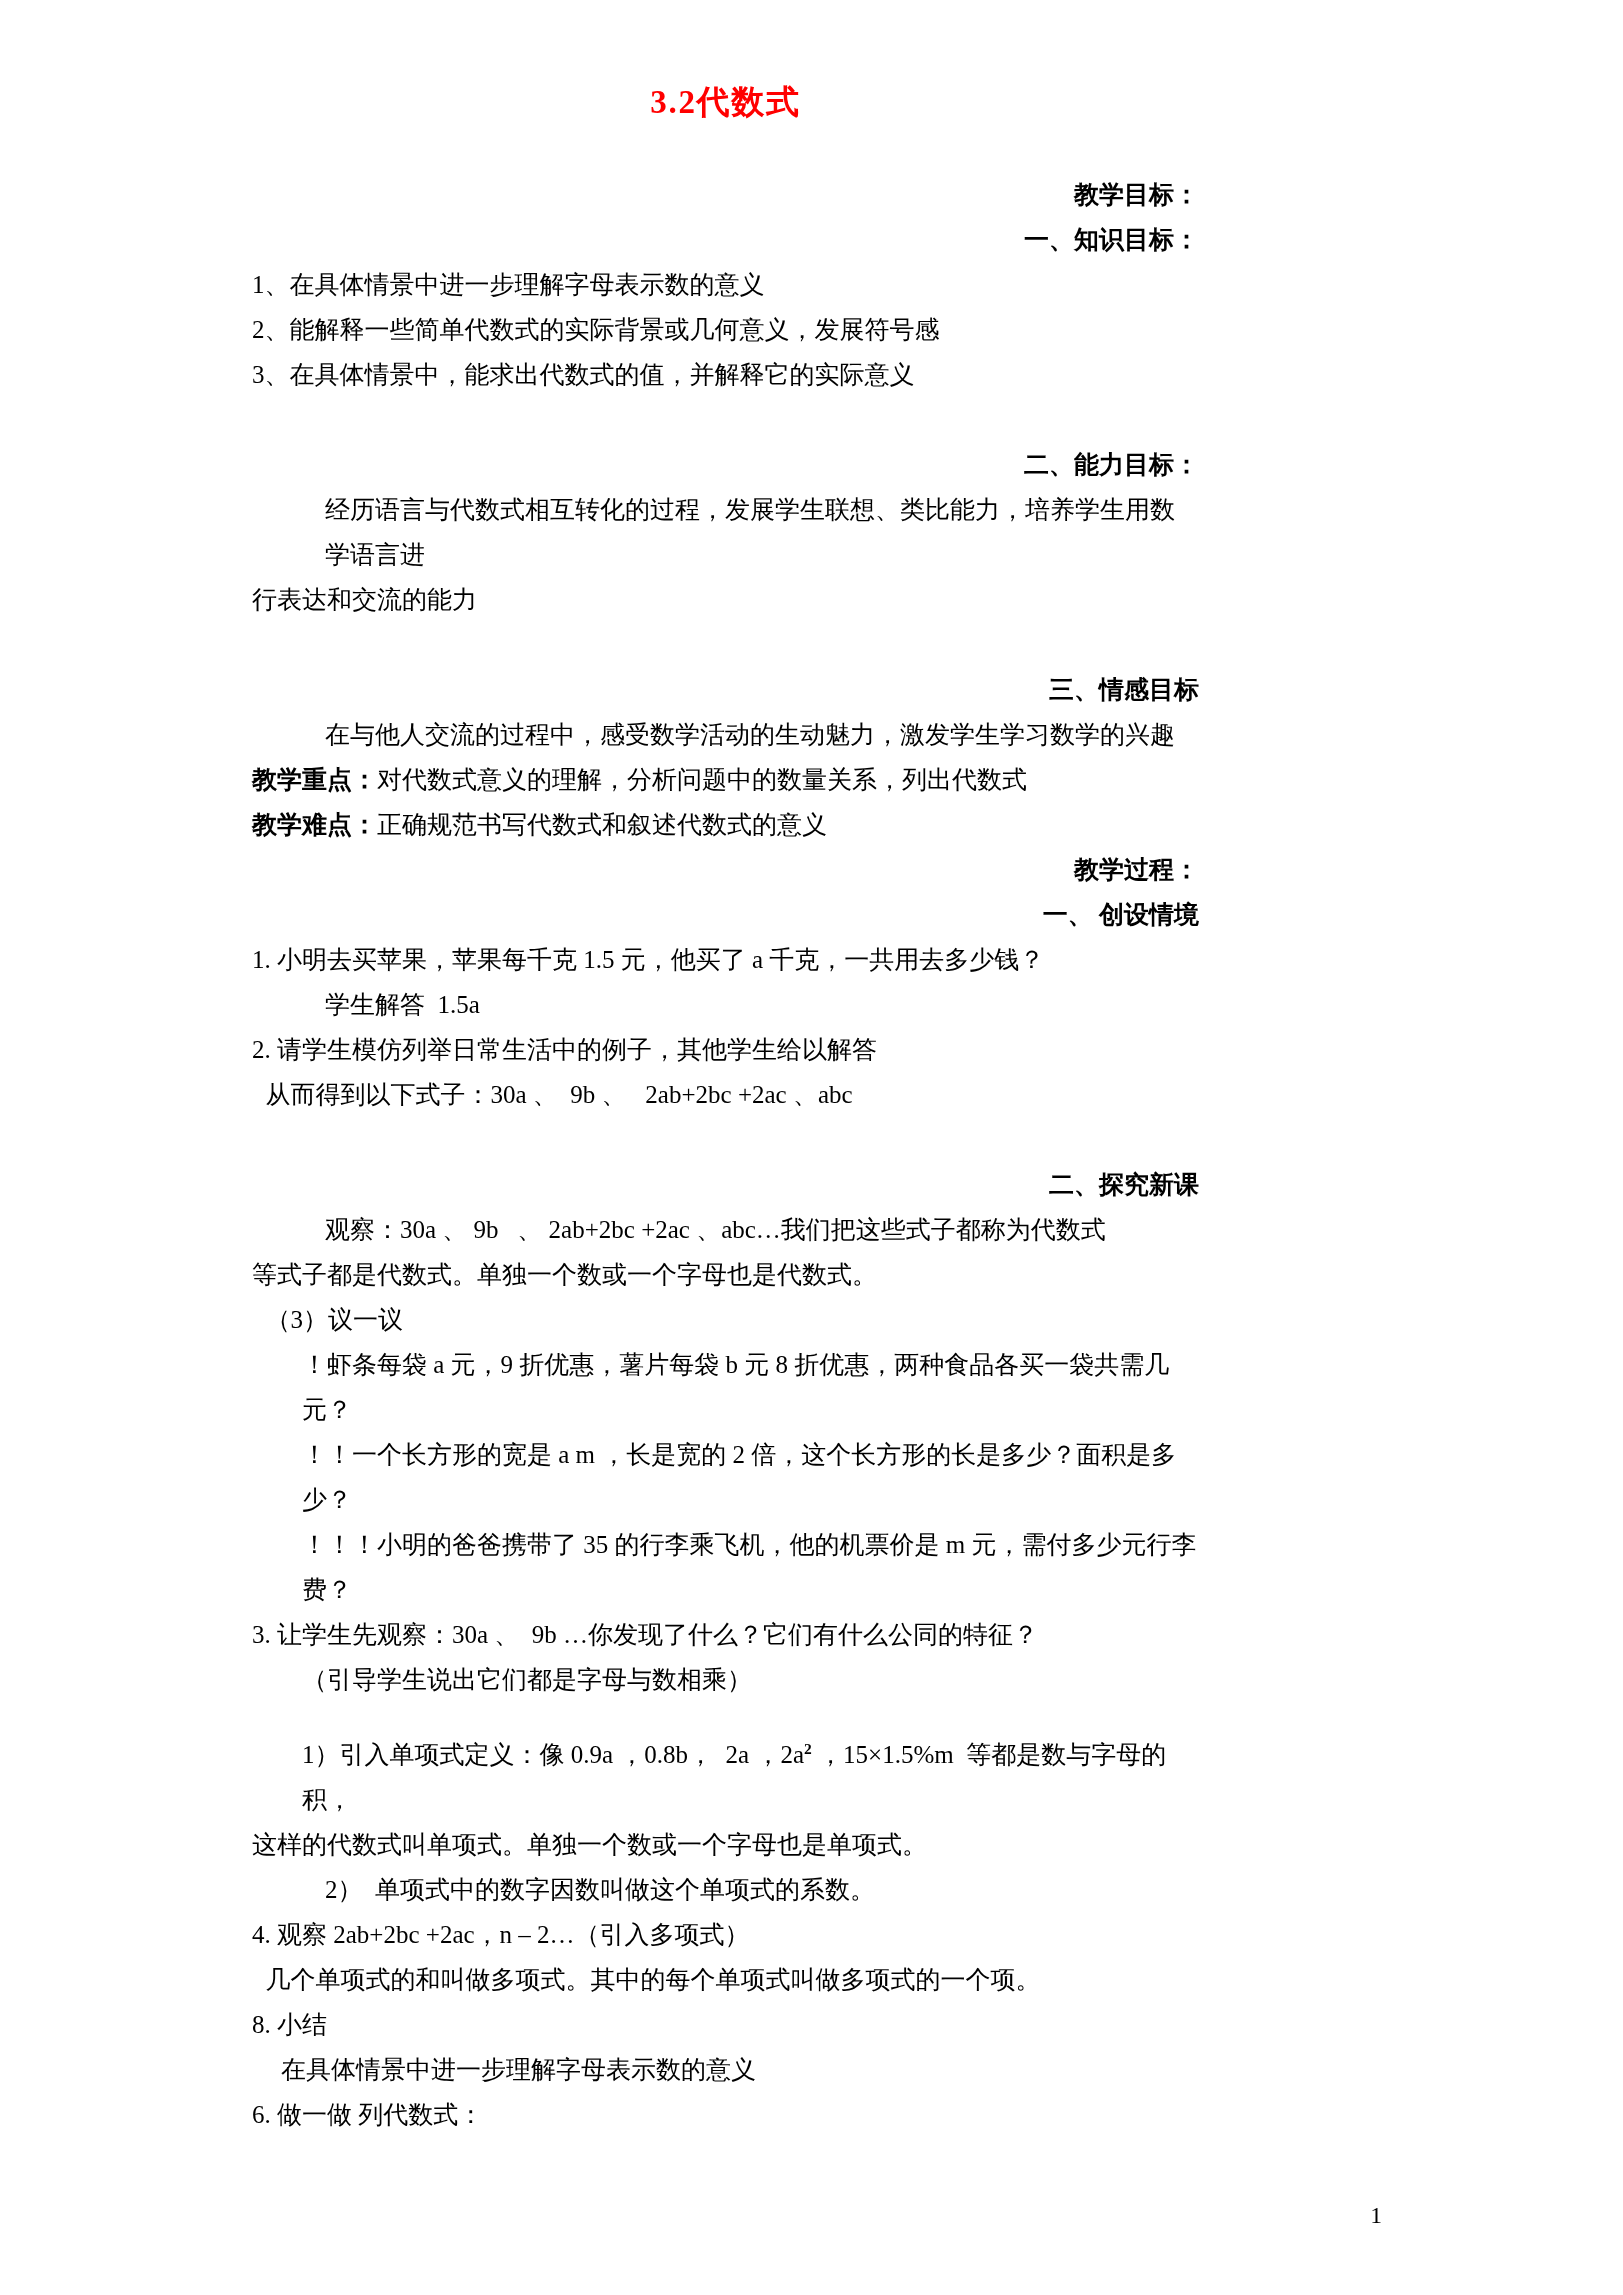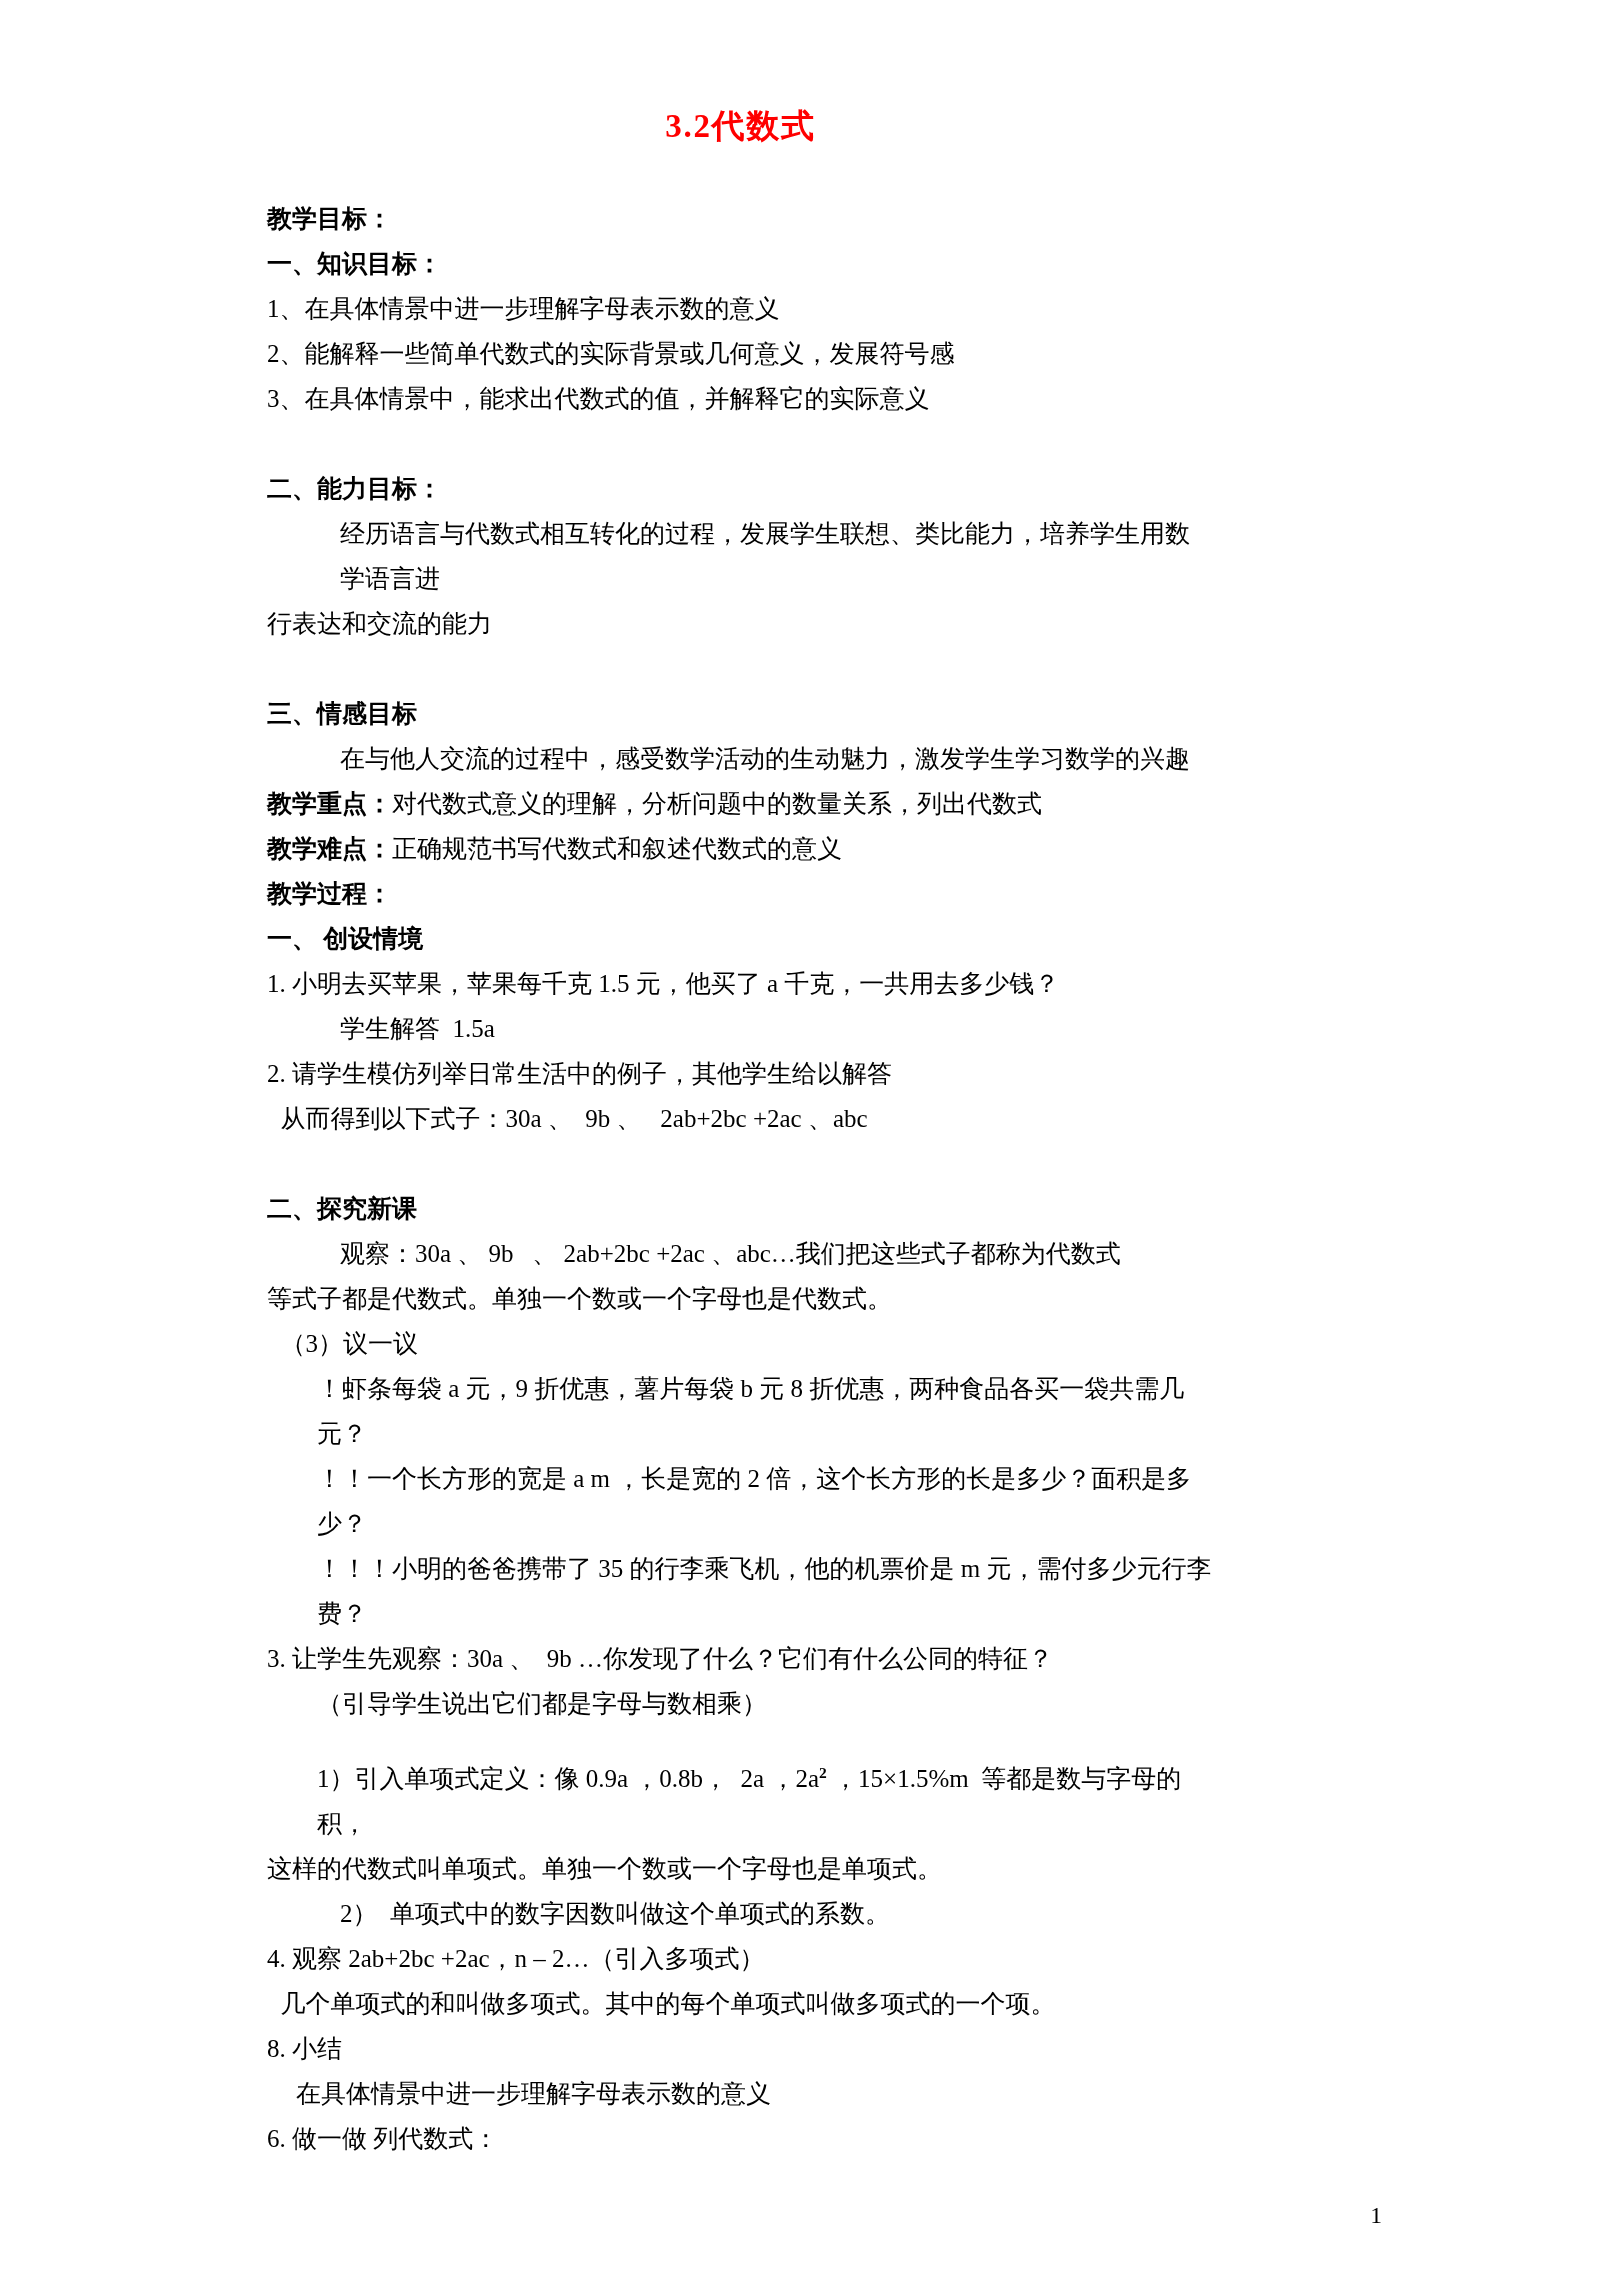--- a/index.html
+++ b/index.html
@@ -12,39 +12,38 @@
     height: 2295px;
     position: relative;
     font-family: "Liberation Serif", serif;
     color: #000000;
     overflow: hidden;
   }
   .page {
     box-sizing: border-box;
     width: 1435px;
     height: 2295px;
-    padding: 106px 236px 0 252px;
-    margin-left: 15px;
+    padding: 82px 236px 0 252px;
   }
   .title {
     text-align: center;
     font-size: 33px;
     line-height: 40px;
     font-weight: bold;
     margin: 0 0 50px 0;
     letter-spacing: 1.7px;
   }
   p.line {
     margin: 0;
     font-size: 25px;
     line-height: 45px;
     white-space: pre-wrap;
     font-family: "Liberation Serif", serif;
   }
-  .b { font-weight: bold; }
+  .b { font-weight: bold; text-align: right; }
   .gap { height: 45px; }
   .gap-sm { height: 23.6px; }
   .pl-05 { padding-left: 13.5px; }
   .pl-1  { padding-left: 29px; }
   .pl-2  { padding-left: 50px; }
   .pl-3  { padding-left: 73px; }
   .tall {
     padding-top: 7.9px;
     padding-bottom: 10px;
   }

